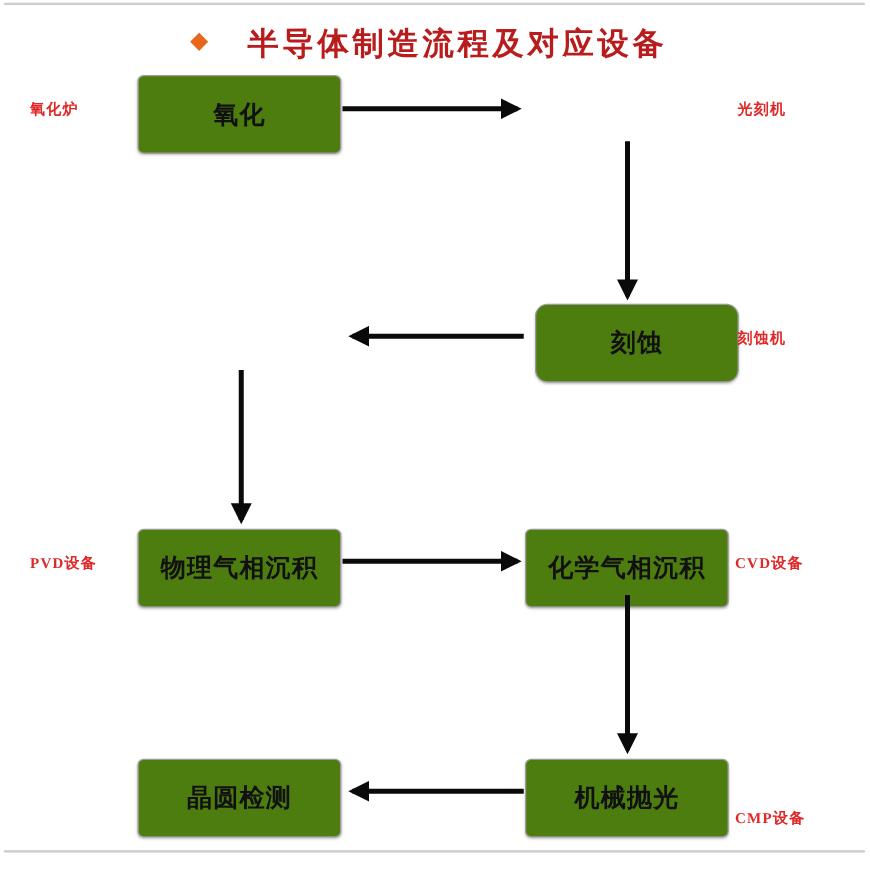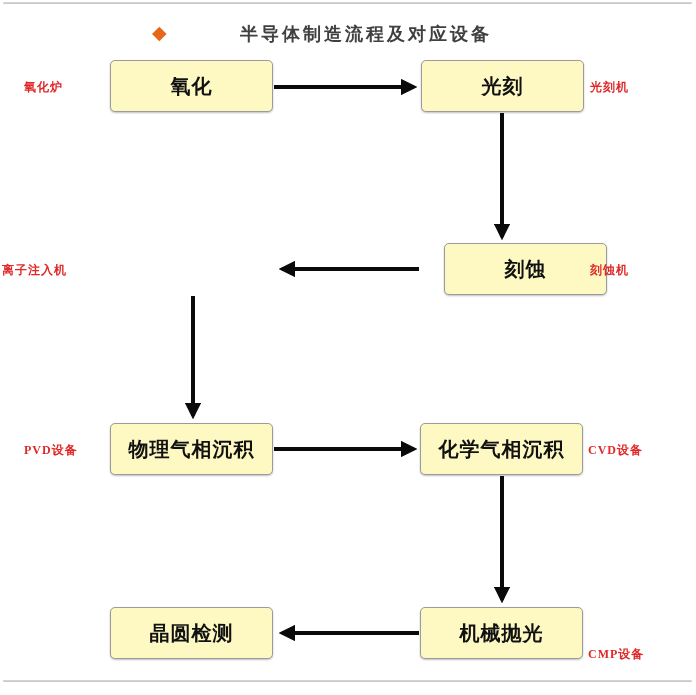--- a/index.html
+++ b/index.html
@@ -39,33 +39,33 @@
   .diamond {
     position: absolute;
     left: 152px;
     top: 7px;
     font-size: 19px;
     line-height: 19px;
     color: #e8661a;
   }
   .title {
     font-family: "Liberation Serif", "DejaVu Serif", serif;
-    font-size: 18px;
+    font-size: 25px;
     font-weight: bold;
-    color: #404040;
+    color: #b91c1c;
     letter-spacing: 3px;
     padding-left: 36px;
     white-space: nowrap;
   }
 
   .node {
     position: absolute;
     width: 163px;
-    height: 52px;
-    background: #fef9c3;
+    height: 63px;
+    background: #4d7c0f;
     border: 1px solid #9b9b9b;
     border-radius: 5px;
     box-shadow: 0 1px 2px rgba(0,0,0,0.25);
     display: flex;
     align-items: center;
     justify-content: center;
     font-family: "Liberation Serif", "DejaVu Serif", serif;
     font-size: 20px;
     font-weight: bold;
     color: #111111;
@@ -99,25 +99,23 @@
 
   <div class="rule rule-top"></div>
 
   <div class="title-row">
     <span class="diamond">◆</span>
     <h1 class="title">半导体制造流程及对应设备</h1>
   </div>
 
   <div class="eq-label" style="left:24px; top:74px;">氧化炉</div>
   <div class="node" style="left:110px; top:60px;">氧化</div>
-  <div class="node" style="left:421px; top:60px;">光刻</div>
   <div class="eq-label" style="left:590px; top:74px;text-align:center;">光刻机</div>
 
-  <div class="eq-label" style="left:2px; top:257px;">离子注入机</div>
-  <div class="node" style="left:444px; top:243px;">刻蚀</div>
+  <div class="node" style="left:428px; top:243px;border-radius:10px;">刻蚀</div>
   <div class="eq-label" style="left:590px; top:257px;">刻蚀机</div>
 
   <div class="eq-label" style="left:24px; top:437px;">PVD设备</div>
   <div class="node" style="left:110px; top:423px;">物理气相沉积</div>
   <div class="node" style="left:420px; top:423px;">化学气相沉积</div>
   <div class="eq-label" style="left:588px; top:437px;">CVD设备</div>
 
   <div class="node" style="left:420px; top:607px;">机械抛光</div>
   <div class="node" style="left:110px; top:607px;">晶圆检测</div>
   <div class="eq-label" style="left:588px; top:621px;margin-top:20px;">CMP设备</div>

